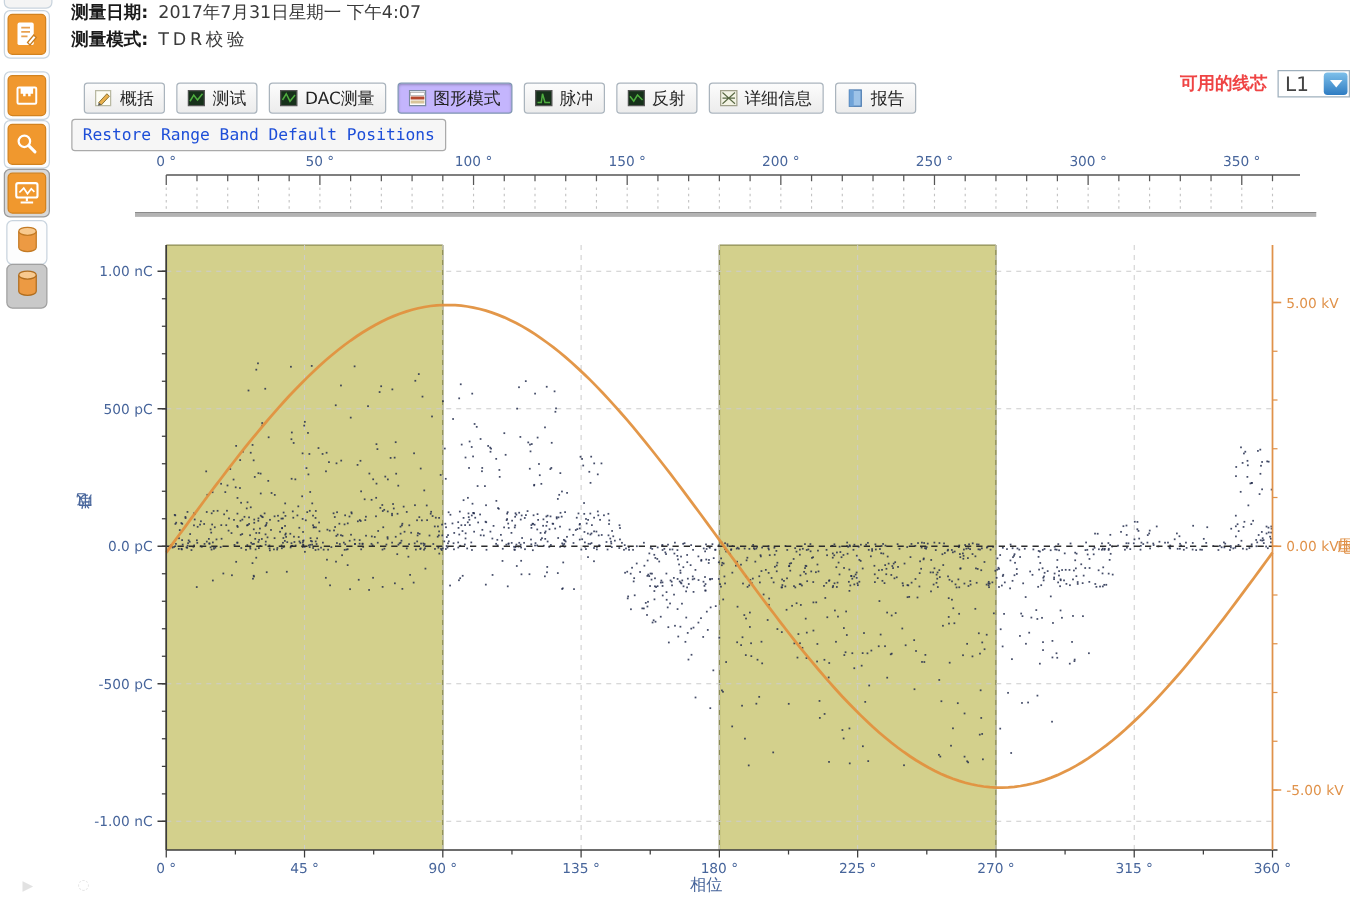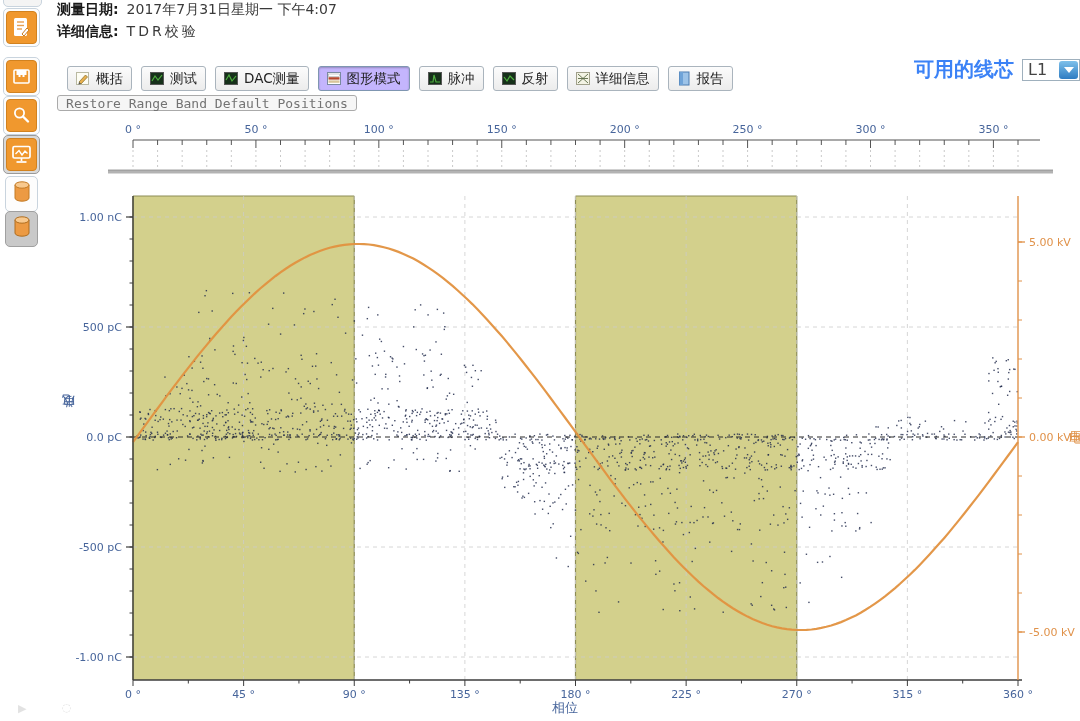--- a/index.html
+++ b/index.html
@@ -26,30 +26,30 @@
 
   
   .toolbar{position:absolute;left:57px;top:66px;height:26px;display:flex;gap:9px;align-items:flex-start;padding-left:10px;}
   .tb-btn{display:flex;align-items:center;gap:5px;height:25px;padding:0 8px;
           background:linear-gradient(#fcfcfc,#ececec);border:1px solid #aab4bd;border-radius:3px;
           font-size:13.5px;color:#222;font-family:"DejaVu Sans",sans-serif;cursor:pointer;}
   .tb-btn.active{background:#c4b5fd;border-color:#7f96b1;box-shadow:inset 0 1px 2px rgba(0,0,0,.25);}
   .tb-ic{width:15px;height:15px;display:inline-block;flex:none;}
 
   .cores{position:absolute;top:56px;right:0;display:flex;align-items:center;}
-  .cores-label{font-weight:bold;font-size:20px;color:#3b82f6;margin-right:8px;}
+  .cores-label{font-weight:bold;font-size:14px;color:#ef4444;margin-right:8px;}
   .combo{width:58px;height:22px;border:1px solid #9fb0bd;background:#fff;position:relative;
          font-size:16px;color:#444;display:flex;align-items:center;padding-left:5px;box-sizing:border-box;cursor:pointer;}
   .combo-arrow{position:absolute;right:1px;top:1px;width:19px;height:18px;border-radius:3px;
          background:linear-gradient(#7ec0ea,#2e7cc2);display:flex;align-items:center;justify-content:center;cursor:pointer;}
   .combo-arrow:after{content:"";border:5px solid transparent;border-top:6px solid #fff;margin-top:5px;}
 
-  .restore-btn{position:absolute;left:57px;top:95px;width:300px;height:16px;
+  .restore-btn{position:absolute;left:57px;top:95px;width:300px;height:26px;
          background:#f6f6f6;border:1px solid #aaa;border-radius:3px;
-         font-family:"DejaVu Sans Mono","Liberation Mono",monospace;font-size:13px;color:#737373;
+         font-family:"DejaVu Sans Mono","Liberation Mono",monospace;font-size:13px;color:#1d4ed8;
          display:flex;align-items:center;justify-content:center;cursor:pointer;}
 
   
   .axis-title{position:absolute;font-size:13px;color:#47659b;}
   .axis-title.phase{left:552px;top:699px;}
   .axis-title.discharge{left:60px;top:418px;writing-mode:vertical-rl;transform:rotate(180deg);}
   .axis-title.voltage{right:-4px;top:420px;writing-mode:vertical-rl;color:#e0924a;}
 
   .footer-glyph{position:absolute;color:#e2e2e2;font-size:11px;}
   svg text{font-family:"DejaVu Sans",sans-serif;}
@@ -118,21 +118,21 @@
           <path d="M4 6 v13 a7 3.2 0 0 0 14 0 V6" fill="#ec9a43" stroke="#b06d1e" stroke-width="1"></path>
           <ellipse cx="11" cy="6" rx="7" ry="3.2" fill="#f8c98e" stroke="#b06d1e" stroke-width="1"></ellipse>
         </svg>
     </span>
   </div>
 
   <div class="hdr-row" style="top:1px">
     <span class="hdr-label">测量日期:</span><span class="hdr-value">2017年7月31日星期一  下午4:07</span>
   </div>
   <div class="hdr-row" style="top:23px">
-    <span class="hdr-label">详细信息:</span><span class="hdr-value mode-value">TDR校验</span>
+    <span class="hdr-label">测量模式:</span><span class="hdr-value mode-value">TDR校验</span>
   </div>
 
   <div class="toolbar">
     <button class="tb-btn">
       <span class="tb-ic"><svg width="15" height="15" viewBox="0 0 15 15">
             <rect x="0.5" y="1.5" width="12" height="12" fill="#fdfdf4" stroke="#b9b9a2"></rect>
             <path d="M3 11 L9.5 4 l2 2 -6.5 7 z" fill="#e9b04c" stroke="#8d7637" stroke-width="0.8"></path>
             <path d="M3 11 l-0.6 2.6 2.6 -0.7 z" fill="#555"></path>
           </svg></span>
       <span>概括</span>

